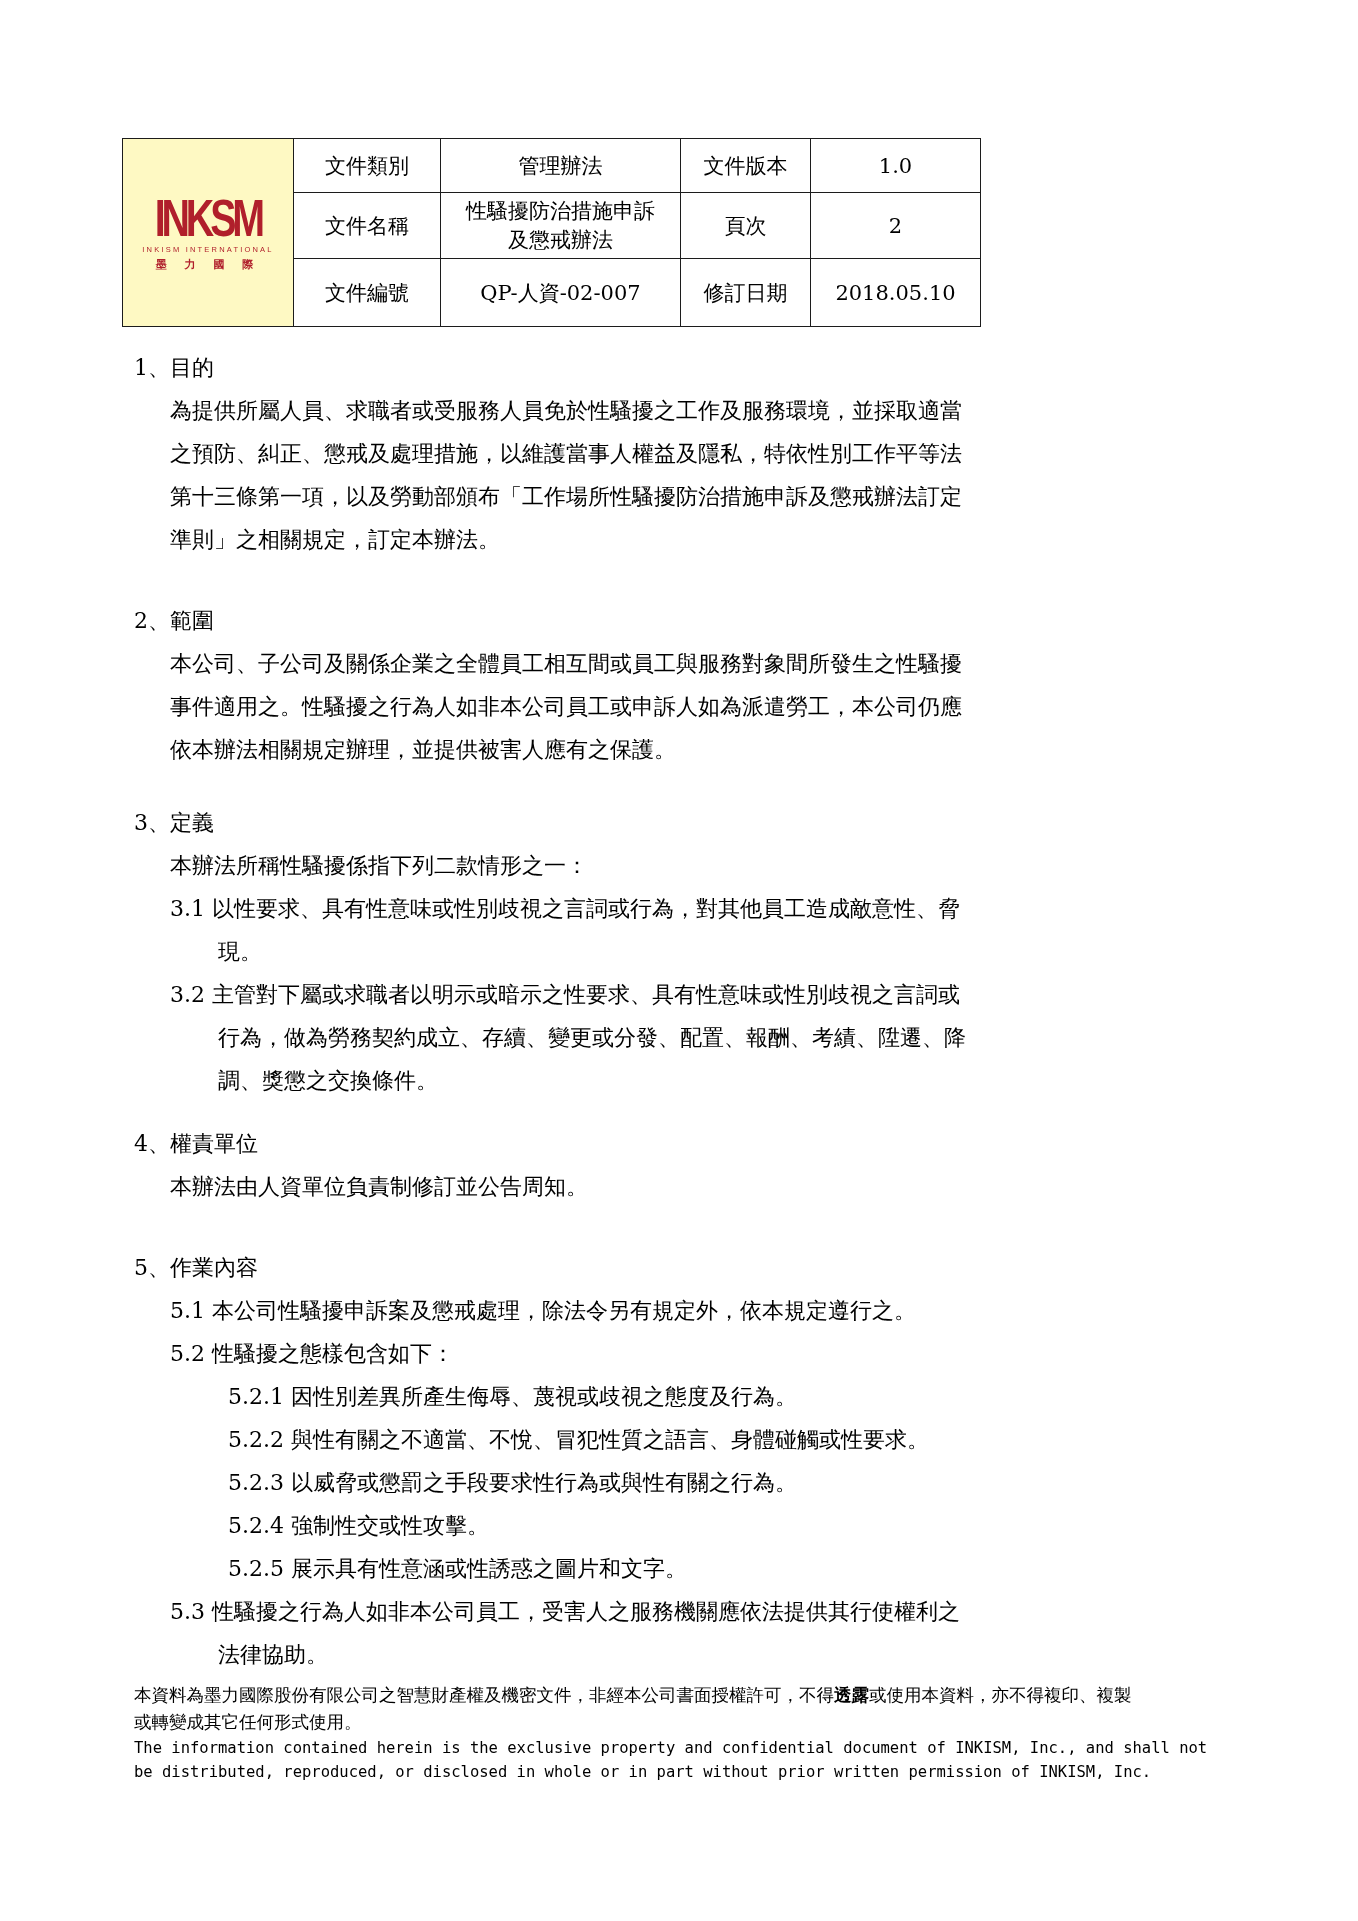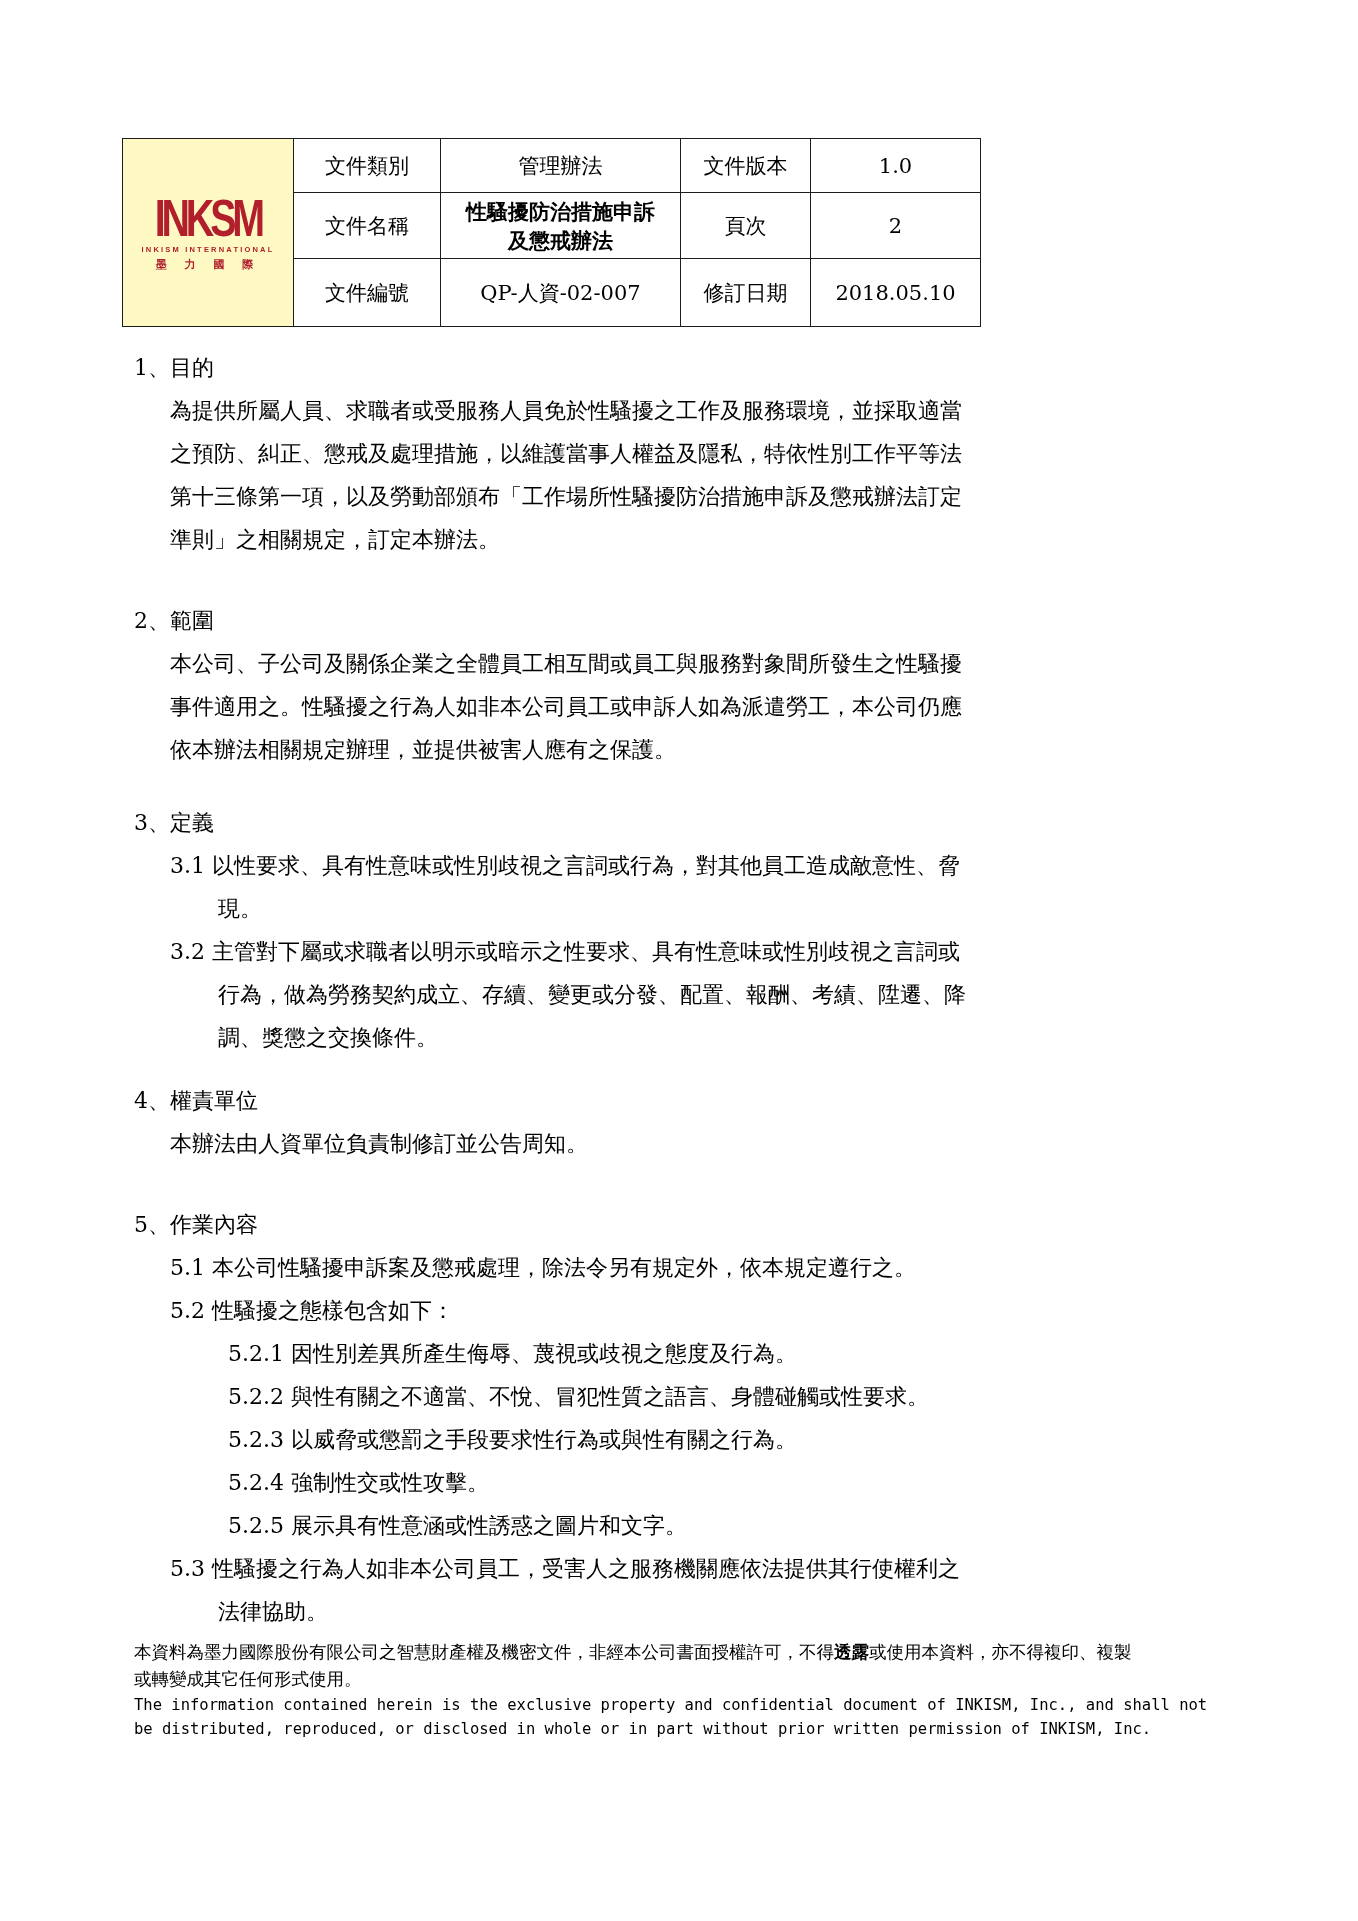--- a/index.html
+++ b/index.html
@@ -22,38 +22,38 @@
   .hdr-table td {
     border:1.5px solid #1c1c1c;
     text-align:center;
     vertical-align:middle;
     font-size:21px;
     padding:2px 4px;
   }
   .hdr-table .r1 td { height:54px; }
   .hdr-table .r2 td { height:66px; }
   .hdr-table .r3 td { height:68px; }
-  .hdr-table .two-line div { line-height:29px;font-weight:bold; }
+  .hdr-table .two-line div { line-height:29px; }
   
   .logo-cell { background:#fef9c3; }
   .logo-word {
     display:inline-block;
     font-family:"Liberation Sans","DejaVu Sans",sans-serif;
     font-weight:bold;
     font-size:48px;
     letter-spacing:-5px;
     transform:scaleX(0.82) scaleY(1.08);
     transform-origin:center;
     color:#b01f2b;
     line-height:50px;
   }
   .logo-sub {
     font-family:"Liberation Sans","DejaVu Sans",sans-serif;
     font-size:7.5px;
-    font-weight:bold;
+    font-weight:normal;
     letter-spacing:2.2px;
     color:#b01f2b;
     margin-top:1px;
     white-space:nowrap;
   }
   .logo-cn {
     font-size:11px;
     font-weight:bold;
     letter-spacing:7px;
     color:#b01f2b;
@@ -147,20 +147,21 @@
 
     <div class="section-2">
       <div class="doc-heading">2、範圍</div>
       <div class="doc-line i1">本公司、子公司及關係企業之全體員工相互間或員工與服務對象間所發生之性騷擾</div>
       <div class="doc-line i1">事件適用之。性騷擾之行為人如非本公司員工或申訴人如為派遣勞工，本公司仍應</div>
       <div class="doc-line i1">依本辦法相關規定辦理，並提供被害人應有之保護。</div>
     </div>
 
     <div class="section-3">
       <div class="doc-heading">3、定義</div>
+      <div class="doc-line i1">本辦法所稱性騷擾係指下列二款情形之一：</div>
       <div class="doc-line i1">3.1 以性要求、具有性意味或性別歧視之言詞或行為，對其他員工造成敵意性、脅</div>
       <div class="doc-line i2">現。</div>
       <div class="doc-line i1">3.2 主管對下屬或求職者以明示或暗示之性要求、具有性意味或性別歧視之言詞或</div>
       <div class="doc-line i2">行為，做為勞務契約成立、存續、變更或分發、配置、報酬、考績、陞遷、降</div>
       <div class="doc-line i2">調、獎懲之交換條件。</div>
     </div>
 
     <div class="section-4">
       <div class="doc-heading">4、權責單位</div>
       <div class="doc-line i1">本辦法由人資單位負責制修訂並公告周知。</div>

